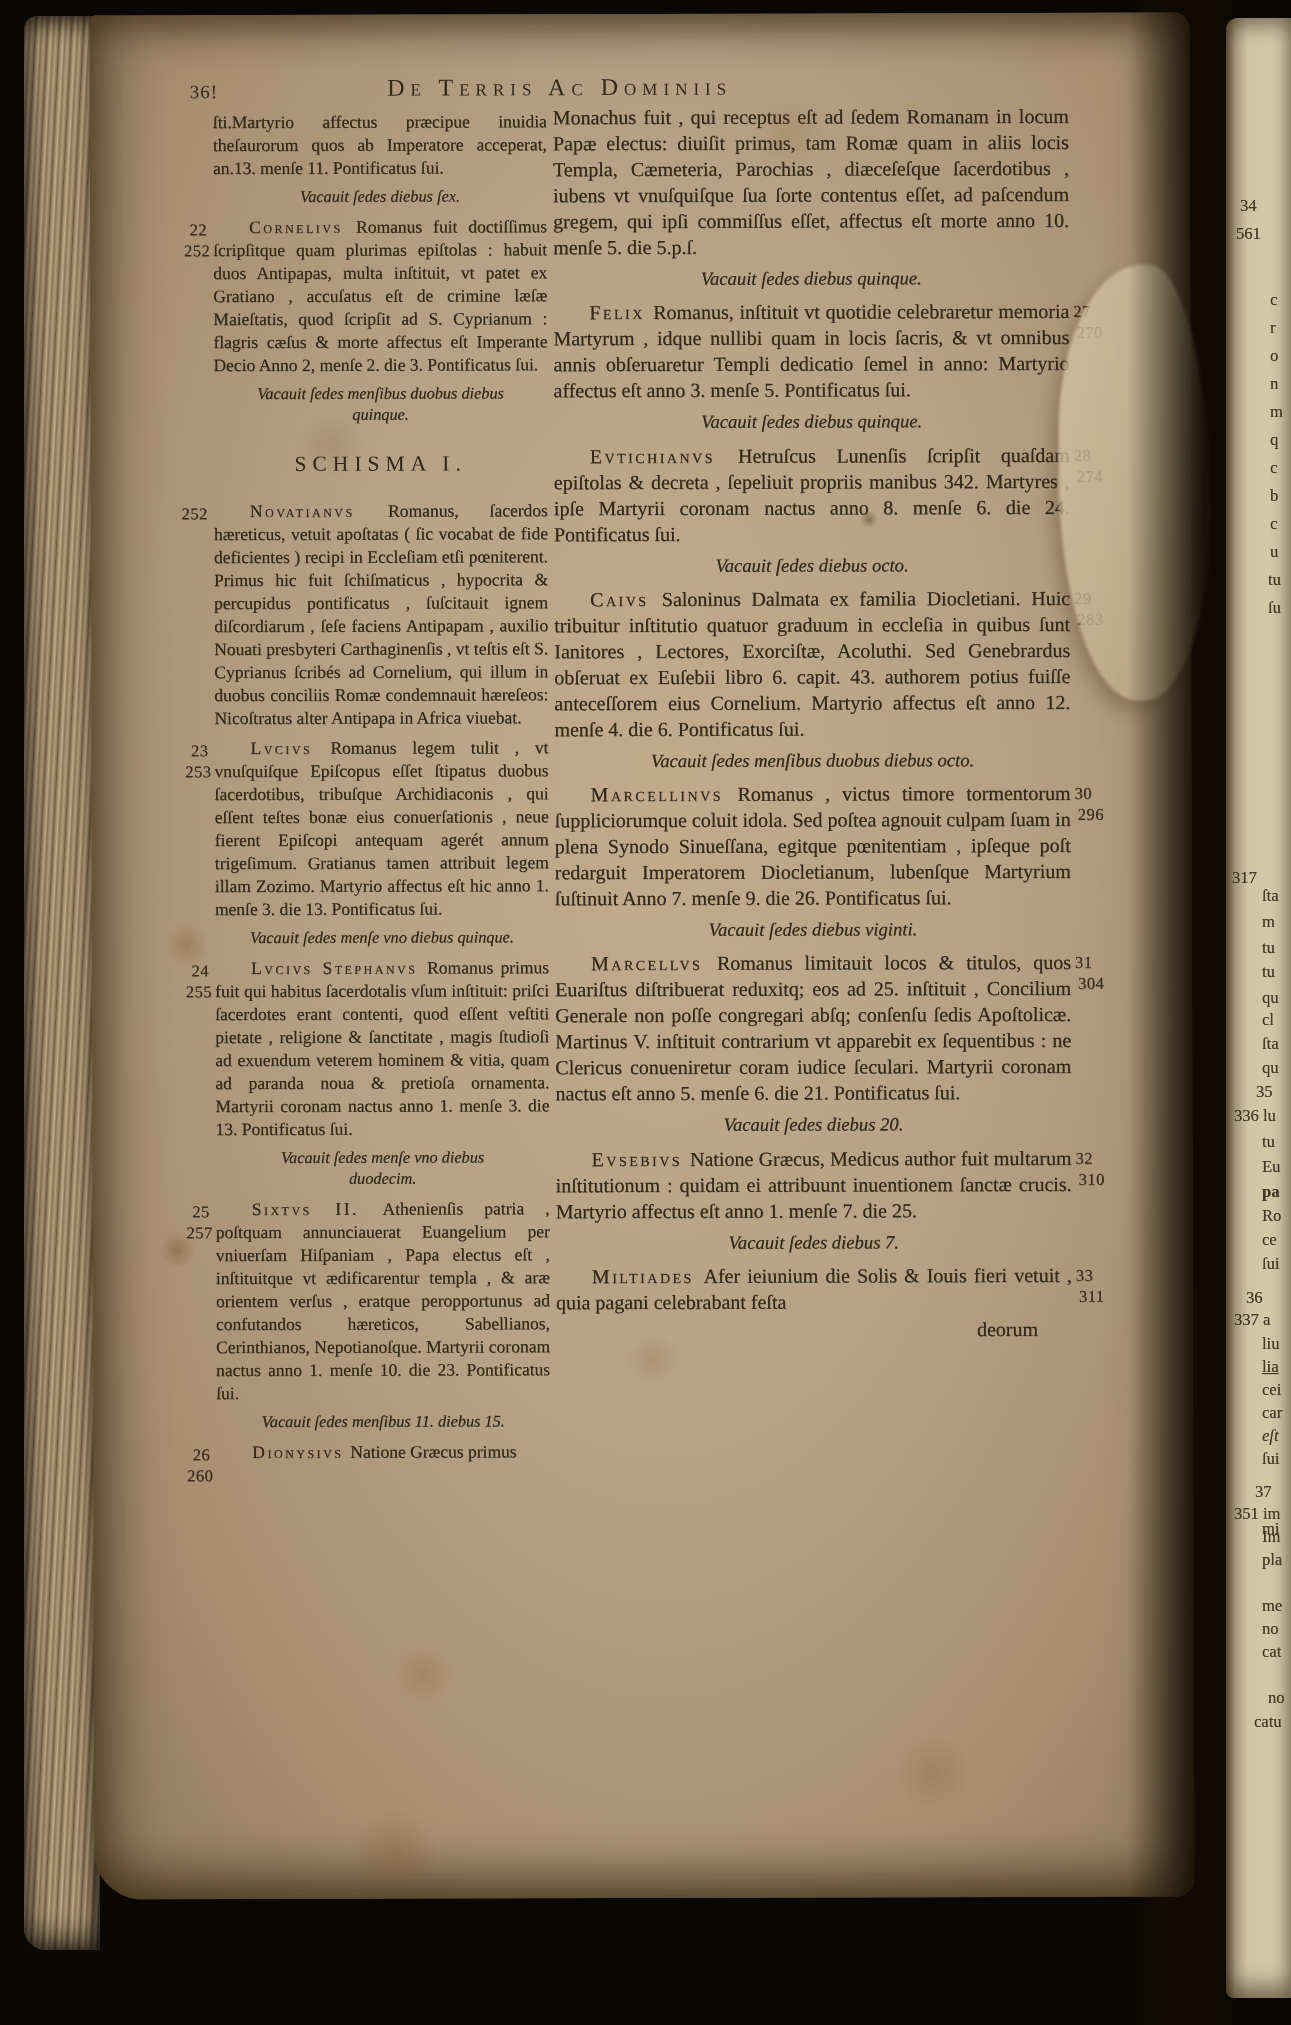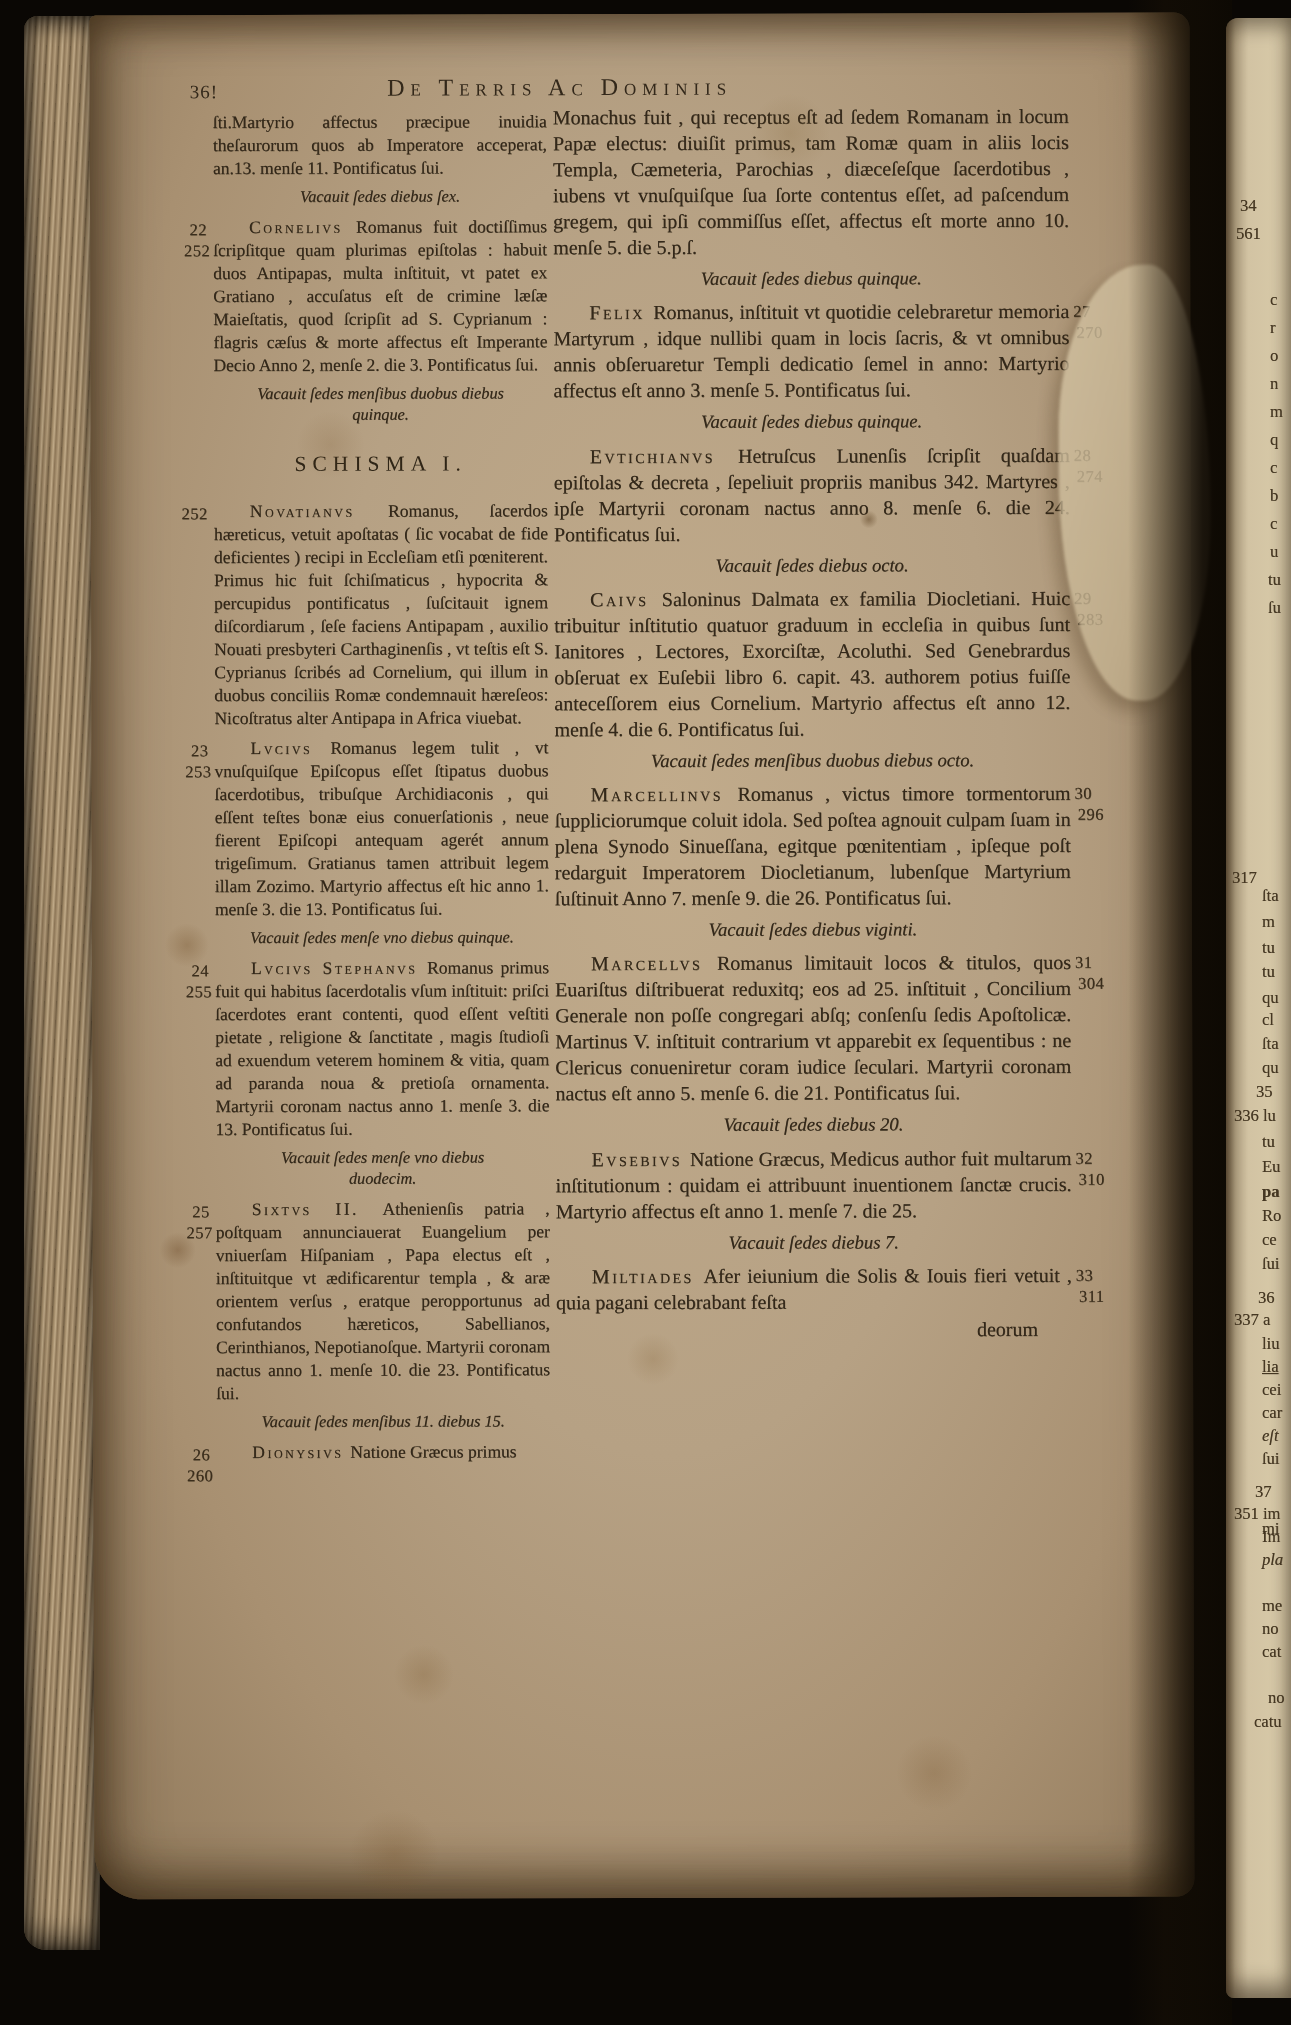--- a/index.html
+++ b/index.html
@@ -198,31 +198,31 @@
     <span class="frag" style="top: 1016px; left: 36px;">ſta</span>
     <span class="frag" style="top: 1040px; left: 36px;">qu</span>
     <span class="frag" style="top: 1064px; left: 30px;">35</span>
     <span class="frag" style="top: 1088px; left: 8px;">336 lu</span>
     <span class="frag" style="top: 1114px; left: 36px;">tu</span>
     <span class="frag" style="top: 1139px; left: 36px;">Eu</span>
     <span class="frag" style="top: 1164px; left: 36px; font-weight: bold;">pa</span>
     <span class="frag" style="top: 1188px; left: 36px;">Ro</span>
     <span class="frag" style="top: 1212px; left: 36px;">ce</span>
     <span class="frag" style="top: 1236px; left: 36px;">ſui</span>
-    <span class="frag" style="top: 1270px; left: 32px;">36</span>
+    <span class="frag" style="top: 1270px; left: 20px;">36</span>
     <span class="frag" style="top: 1292px; left: 8px;">337 a</span>
     <span class="frag" style="top: 1316px; left: 36px;">liu</span>
     <span class="frag" style="top: 1339px; left: 36px; text-decoration: underline;">lia</span>
     <span class="frag" style="top: 1362px; left: 36px;">cei</span>
     <span class="frag" style="top: 1385px; left: 36px;">car</span>
     <span class="frag" style="top: 1408px; left: 36px; font-style: italic;">eſt</span>
     <span class="frag" style="top: 1431px; left: 36px;">ſui</span>
     <span class="frag" style="top: 1464px; left: 29px;">37</span>
     <span class="frag" style="top: 1486px; left: 8px;">351 im</span>
     <span class="frag" style="top: 1509px; left: 36px;">Im</span>
-    <span class="frag" style="top: 1532px; left: 36px; font-style: italic;">pla</span>
+    <span class="frag" style="top: 1532px; left: 36px;">pla</span>
     <span class="frag" style="top: 1501px; left: 36px;">mi</span>
     <span class="frag" style="top: 1578px; left: 36px;">me</span>
     <span class="frag" style="top: 1601px; left: 36px;">no</span>
     <span class="frag" style="top: 1624px; left: 36px;">cat</span>
     <span class="frag" style="top: 1670px; left: 42px;">no</span>
     <span class="frag" style="top: 1694px; left: 20px; margin-left: 8px;">catu</span>
   </div>
 
 </body></html>

